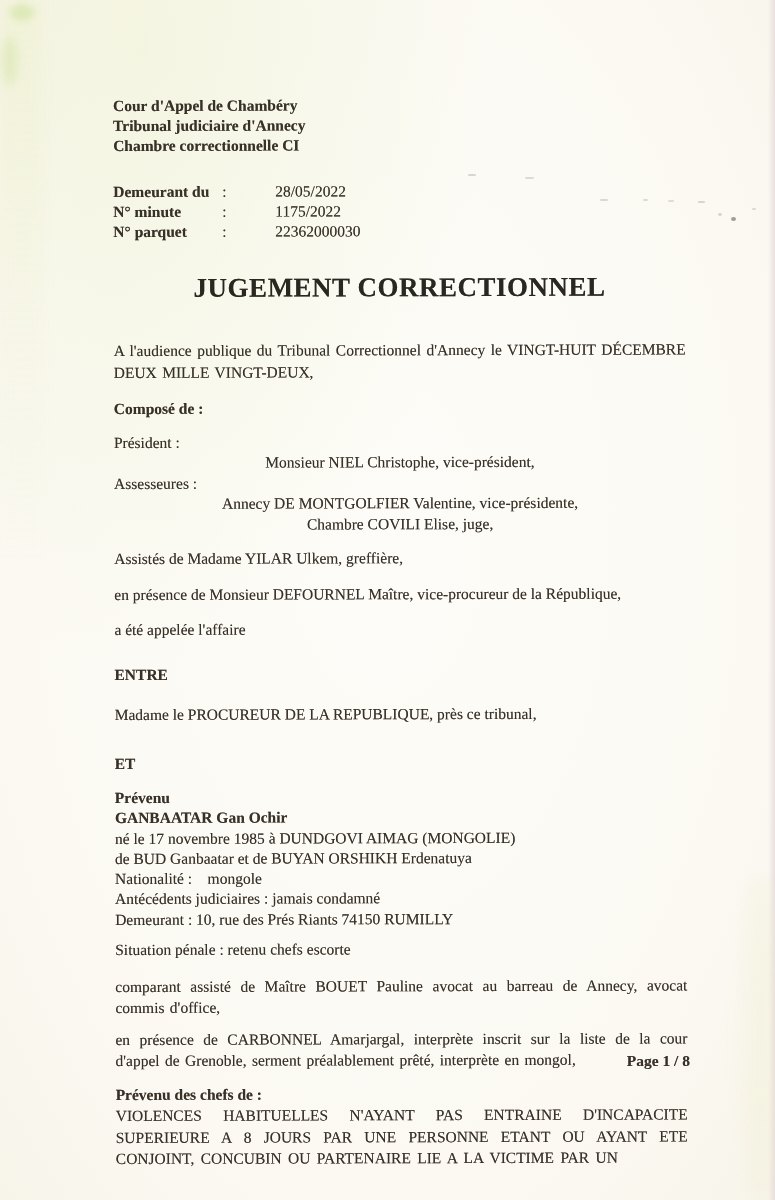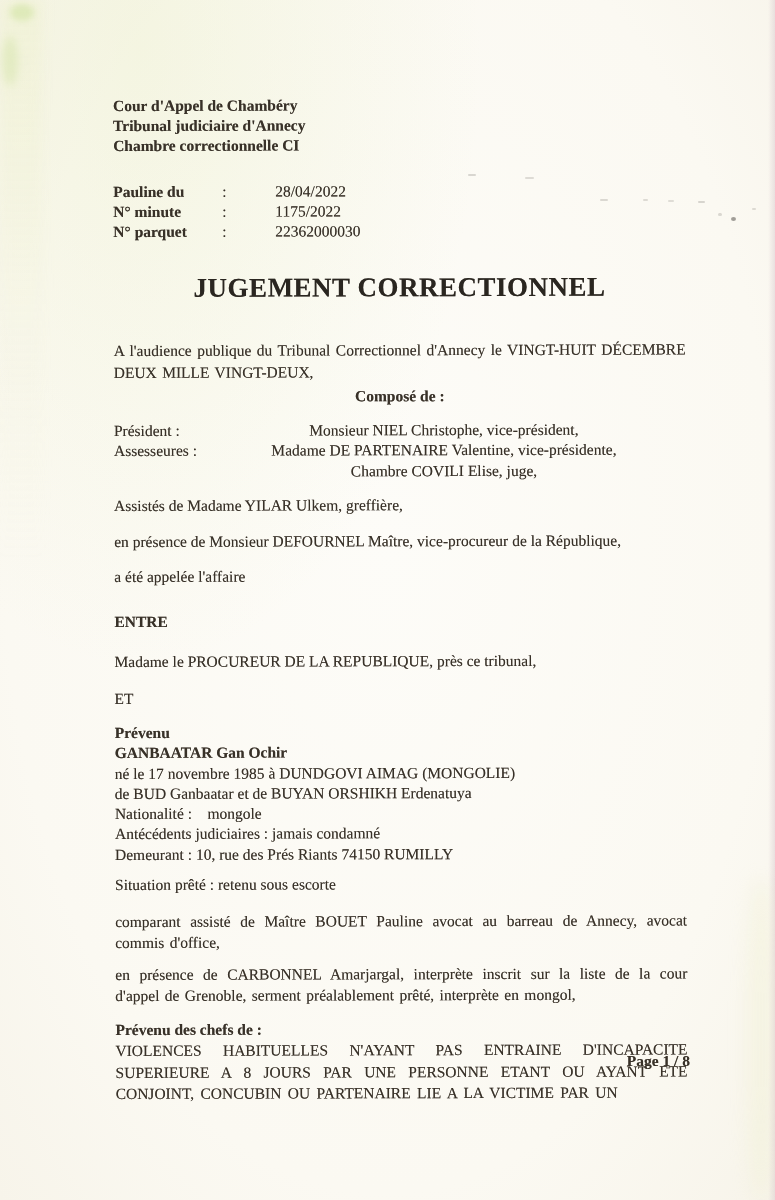--- a/index.html
+++ b/index.html
@@ -23,31 +23,31 @@
   .refs .row{line-height:20px;}
   .refs .label{display:inline-block;width:109px;font-weight:bold;}
   .refs .sep{display:inline-block;width:53px;}
   .title{
     margin-top:31px;text-align:center;font-weight:bold;
     font-size:27px;line-height:31px;letter-spacing:0.5px;color:#2a2620;
   }
   .para{margin:0;}
   .justify{text-align:justify;line-height:21.5px;word-spacing:1.5px;}
   .p-audience{margin-top:36px;}
-  .h-compose{margin-top:4px;font-weight:bold;text-align:center;}
+  .h-compose{margin-top:16px;font-weight:bold;}
   .composition{margin-top:13px;}
-  .composition .row{display:flex;line-height:20.5px;}
+  .composition .row{display:flex;line-height:20.5px;flex-direction:column;}
   .composition .label{width:88px;flex:none;}
   .composition .value{flex:1;text-align:center;}
   .p-assistes{margin-top:14px;}
   .p-presence{margin-top:15px;}
   .p-affaire{margin-top:15px;}
   .h-entre{margin-top:24px;font-weight:bold;}
   .p-procureur{margin-top:20px;}
-  .h-et{margin-top:16px;font-weight:normal;}
+  .h-et{margin-top:28px;font-weight:bold;}
   .defendant{margin-top:14px;}
   .defendant div{line-height:20.3px;}
   .pre{white-space:pre-wrap;}
   .p-situation{margin-top:10px;}
   .p-comparant{margin-top:15px;}
   .p-interpreter{margin-top:10px;}
   .charges{margin-top:13px;}
   .charges .heading{font-weight:bold;line-height:20.5px;}
   .charges .text{text-align:justify;line-height:21.5px;word-spacing:2.5px;}
   .page-number{
@@ -98,21 +98,21 @@
   <div class="content">
 
     <div class="court-block">
       <div>Cour d'Appel de Chambéry</div>
       <div>Tribunal judiciaire d'Annecy</div>
       <div>Chambre correctionnelle CI</div>
     </div>
 
     <div class="refs">
       <div class="row">
-        <span class="label">Pauline du</span><span class="sep">:</span><span class="value">28/04/2022</span>
+        <span class="label">Demeurant du</span><span class="sep">:</span><span class="value">28/05/2022</span>
       </div>
       <div class="row">
         <span class="label">N° minute</span><span class="sep">:</span><span class="value">1175/2022</span>
       </div>
       <div class="row">
         <span class="label">N° parquet</span><span class="sep">:</span><span class="value">22362000030</span>
       </div>
     </div>
 
     <h1 class="title">JUGEMENT CORRECTIONNEL</h1>
@@ -121,21 +121,21 @@
 
     <div class="para h-compose">Composé de :</div>
 
     <div class="composition">
       <div class="row">
         <span class="label">Président :</span>
           <span class="value">Monsieur NIEL Christophe, vice-président,</span>
       </div>
       <div class="row">
         <span class="label">Assesseures :</span>
-          <span class="value">Madame DE PARTENAIRE Valentine, vice-présidente,</span>
+          <span class="value">Annecy DE MONTGOLFIER Valentine, vice-présidente,</span>
       </div>
       <div class="row">
         <span class="label"></span>
           <span class="value">Chambre COVILI Elise, juge,</span>
       </div>
     </div>
 
     <div class="para p-assistes">Assistés de Madame YILAR Ulkem, greffière,</div>
 
     <div class="para p-presence">en présence de Monsieur DEFOURNEL Maître, vice-procureur de la République,</div>
@@ -151,21 +151,21 @@
     <div class="defendant">
       <div class="b">Prévenu</div>
       <div class="b">GANBAATAR Gan Ochir</div>
       <div class="pre">né le 17 novembre 1985 à DUNDGOVI AIMAG (MONGOLIE)</div>
       <div class="pre">de BUD Ganbaatar et de BUYAN ORSHIKH Erdenatuya</div>
       <div class="pre">Nationalité :    mongole</div>
       <div class="pre">Antécédents judiciaires : jamais condamné</div>
       <div class="pre">Demeurant : 10, rue des Prés Riants 74150 RUMILLY</div>
     </div>
 
-    <div class="para p-situation">Situation prêté : retenu sous escorte</div>
+    <div class="para p-situation">Situation pénale : retenu chefs escorte</div>
 
     <div class="para justify p-comparant">comparant assisté de Maître BOUET Pauline avocat au barreau de Annecy, avocat commis d'office,</div>
 
     <div class="para justify p-interpreter">en présence de CARBONNEL Amarjargal, interprète inscrit sur la liste de la cour d'appel de Grenoble, serment préalablement prêté, interprète en mongol,</div>
 
     <div class="charges">
       <div class="heading">Prévenu des chefs de :</div>
       <div class="text">VIOLENCES HABITUELLES N'AYANT PAS ENTRAINE D'INCAPACITE SUPERIEURE A 8 JOURS PAR UNE PERSONNE ETANT OU AYANT ETE CONJOINT, CONCUBIN OU PARTENAIRE LIE A LA VICTIME PAR UN</div>
     </div>
 

